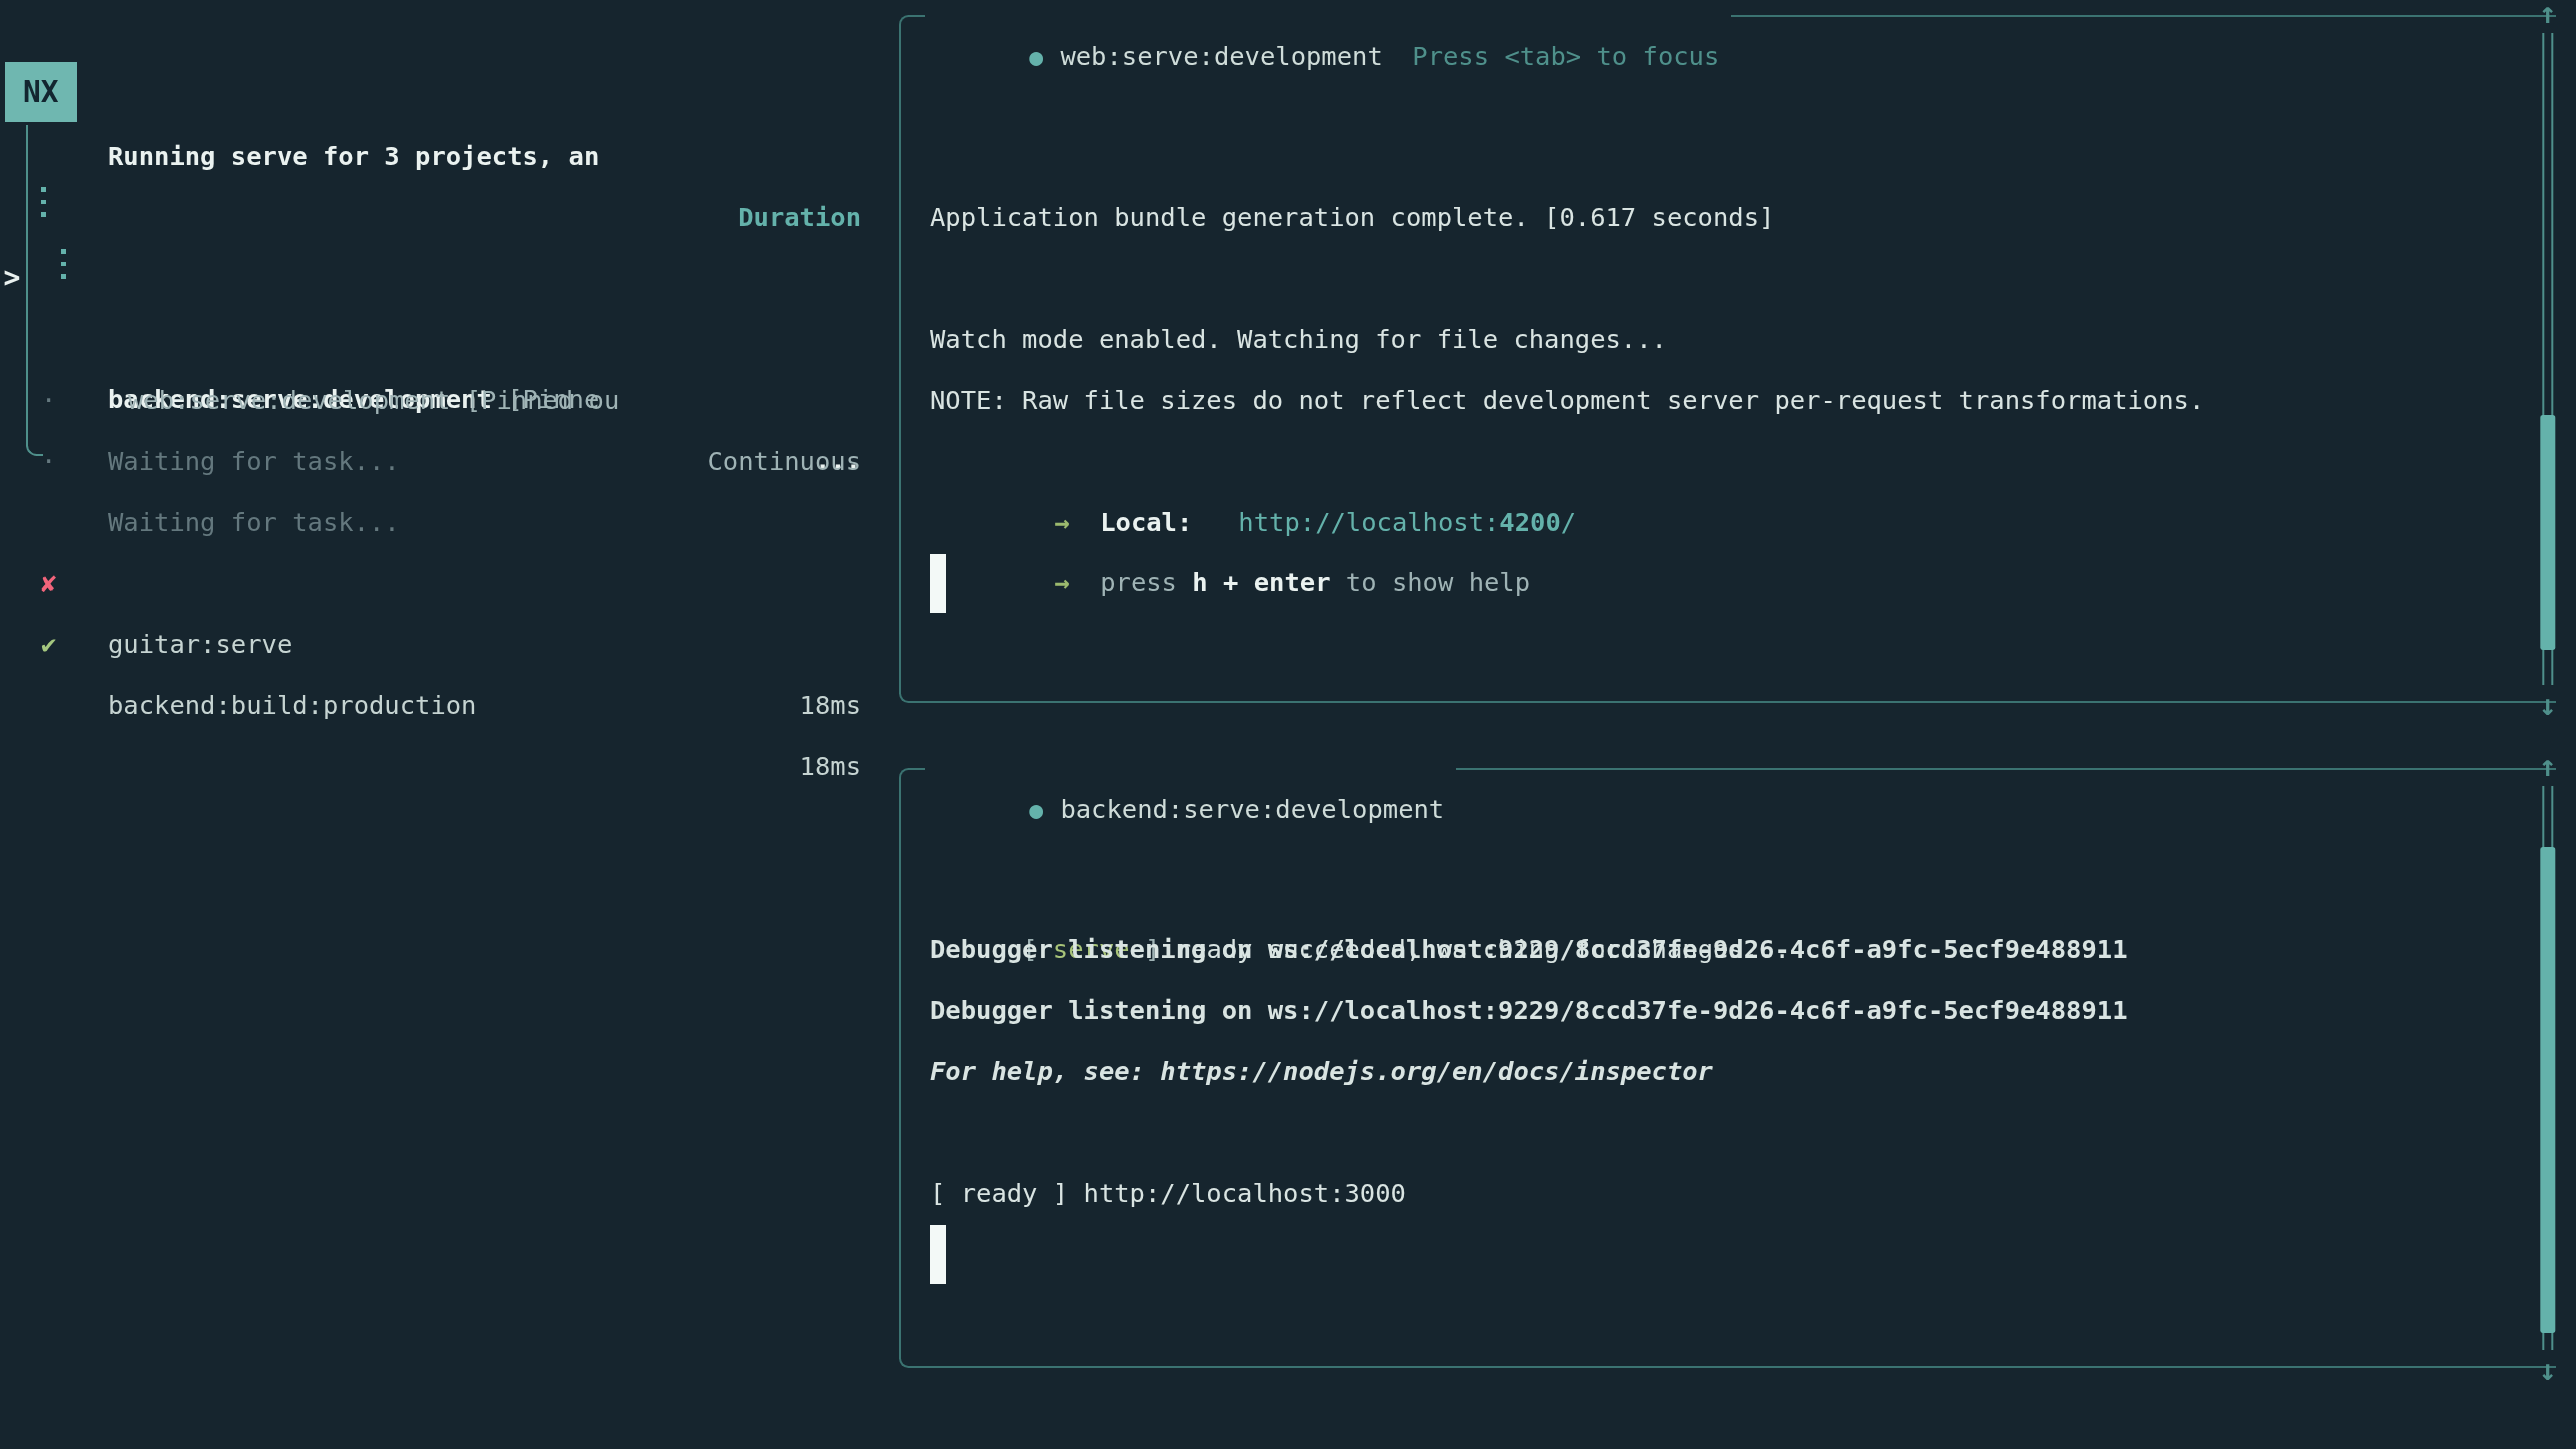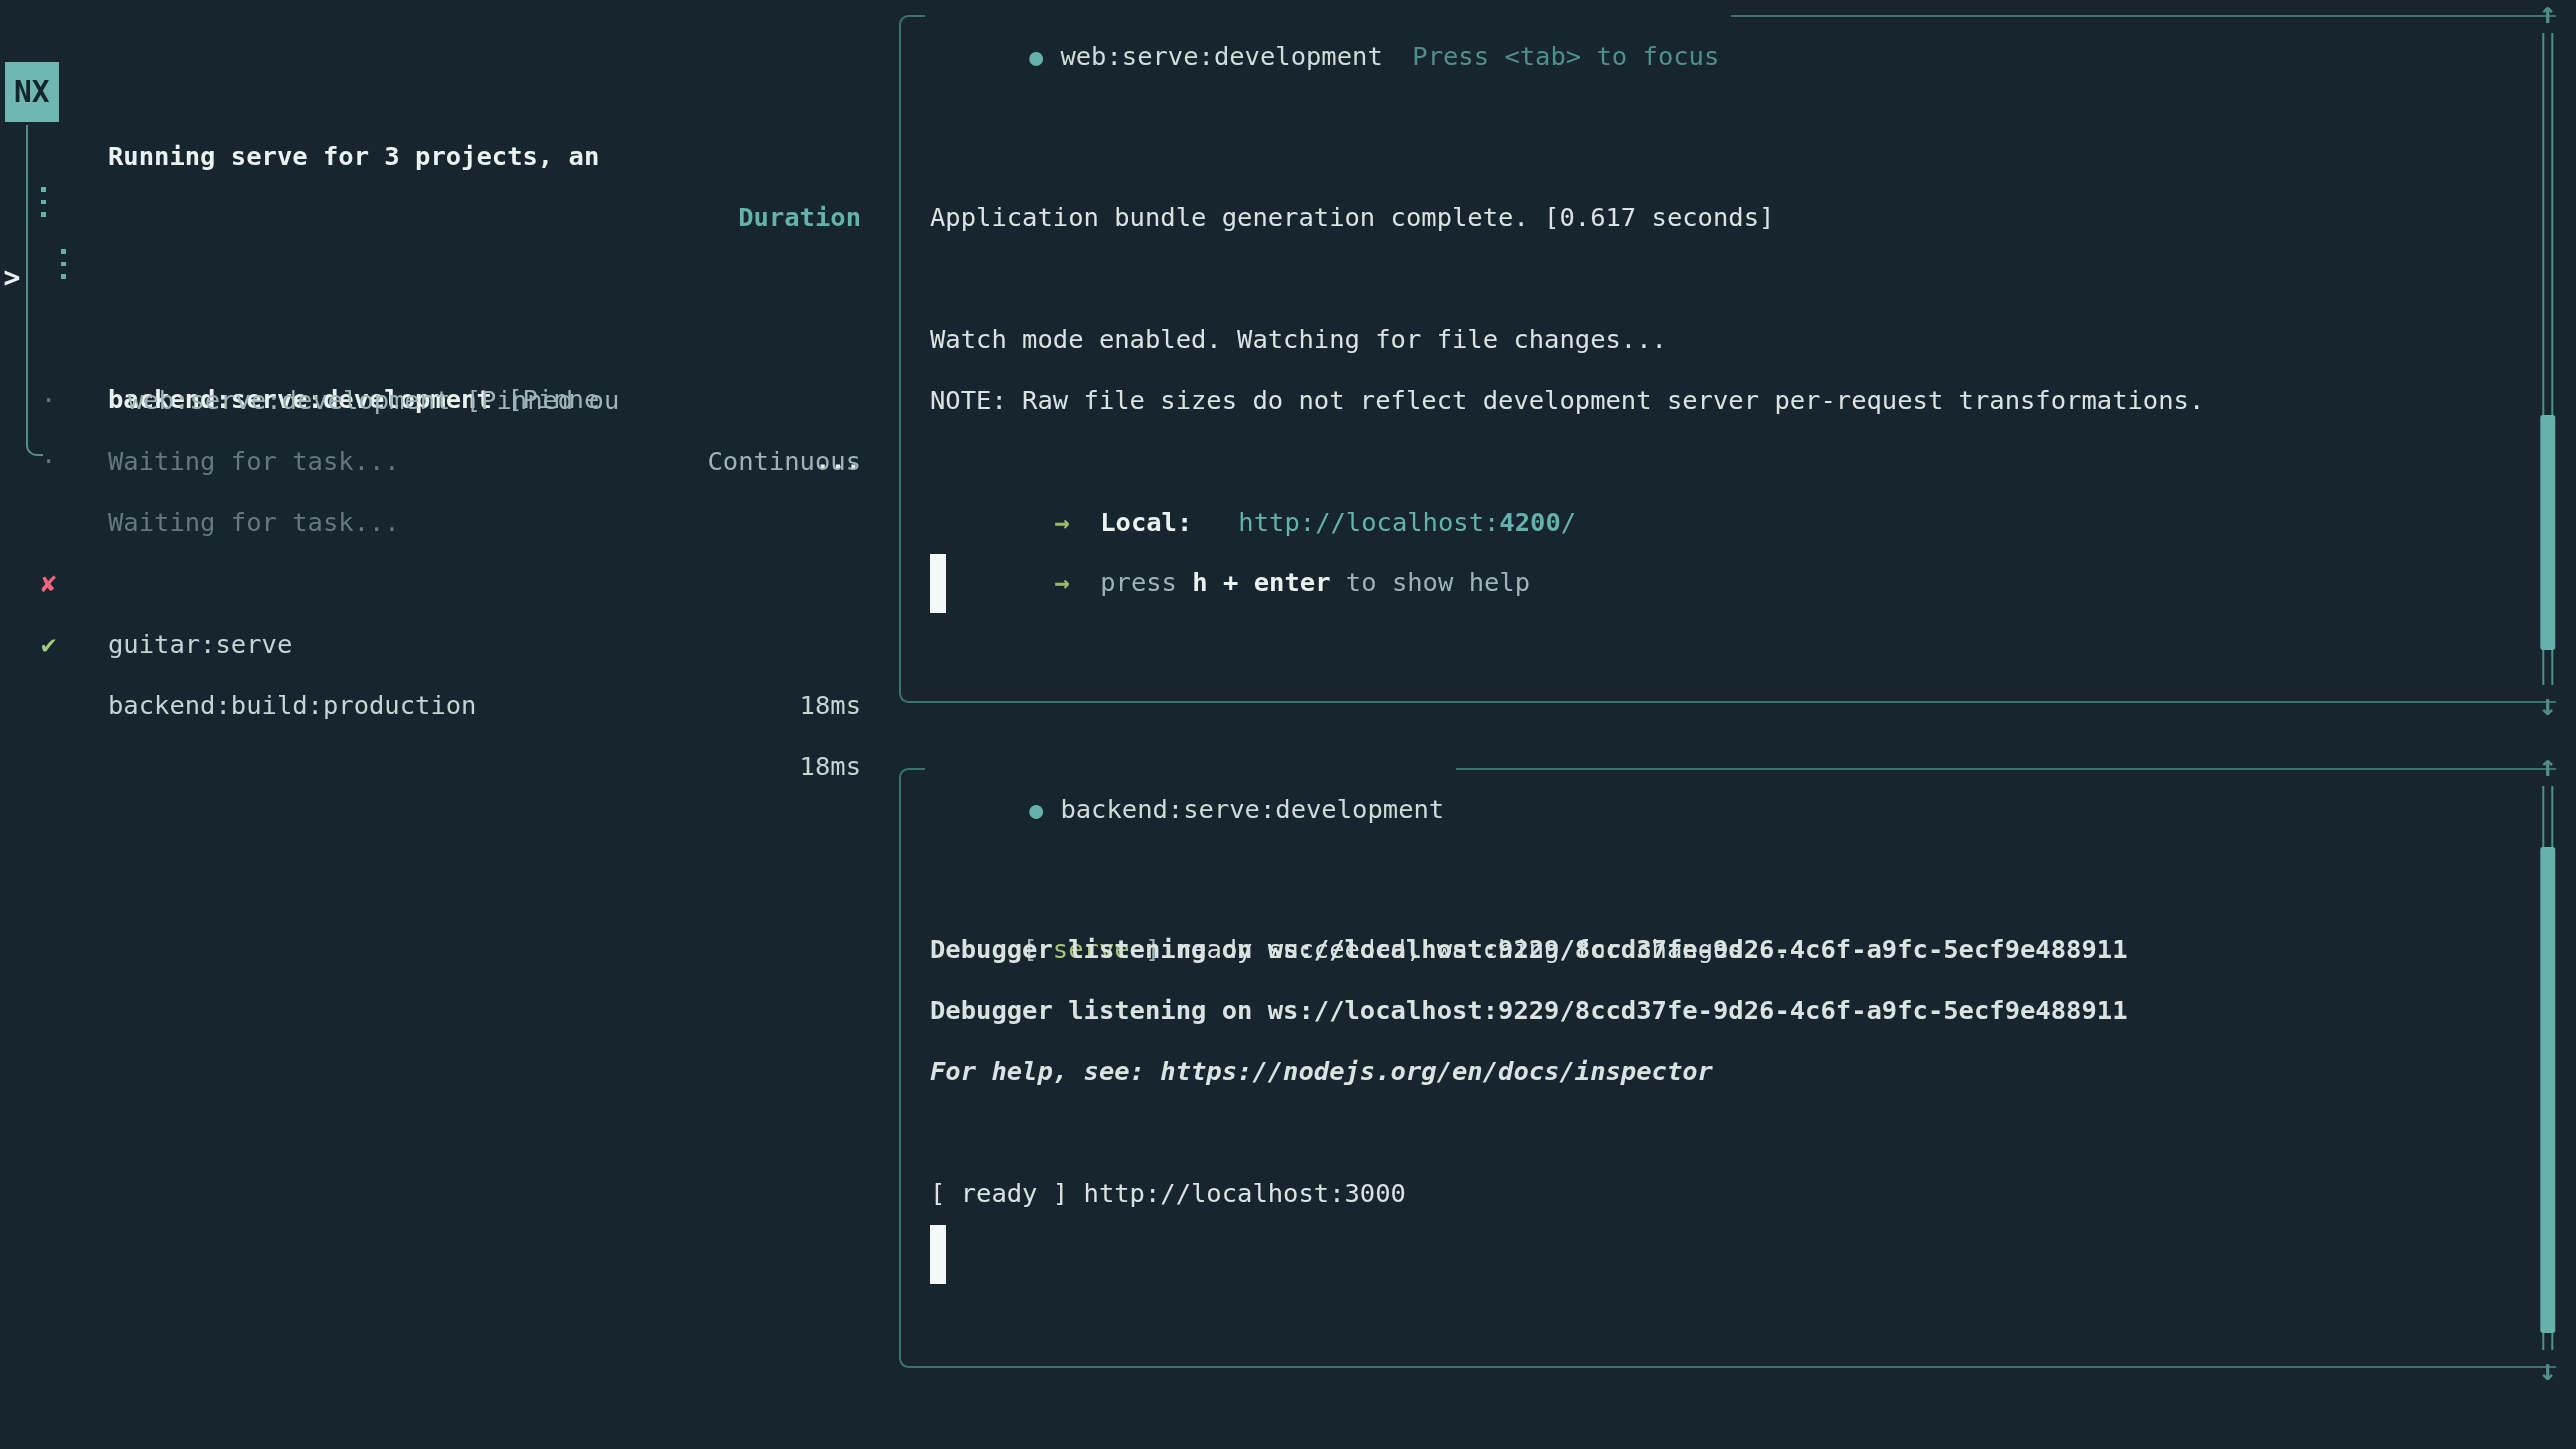--- a/index.html
+++ b/index.html
@@ -19,21 +19,21 @@
     --cursor:#f3f9f7;
   }
   *{margin:0;padding:0;box-sizing:border-box;}
   html,body{background:var(--bg);}
   body{width:2576px;height:1449px;overflow:hidden;
        font-family:"DejaVu Sans Mono",monospace;font-size:25.5px;color:var(--text);}
   .screen{position:absolute;left:0;top:0;width:2576px;height:1449px;background:var(--bg);}
 
   
   .task-panel{position:absolute;left:0;top:0;width:894px;height:1449px;}
-  .logo{position:absolute;left:4.7px;top:62px;width:54px;height:60px;background:var(--logo-bg);
+  .logo{position:absolute;left:4.7px;top:62px;width:72px;height:60px;background:var(--logo-bg);
         color:var(--logo-fg);font-weight:700;font-size:29.5px;display:flex;align-items:center;justify-content:center;}
   .tree-line{position:absolute;left:25.5px;top:125px;width:17.4px;height:331px;
              border-left:2px solid var(--accent-dim);border-bottom:2px solid var(--accent-dim);
              border-bottom-left-radius:10.7px;}
   .trow{position:absolute;left:0;right:0;height:61px;line-height:61px;white-space:pre;}
   .tlabel{position:absolute;left:108px;}
   .tright{position:absolute;right:33px;}
   .ticon{position:absolute;left:34px;width:29.5px;text-align:center;}
   .chev{position:absolute;left:3.4px;color:var(--white);font-weight:700;font-size:28px;}
   .spin{position:absolute;left:41px;width:4.7px;height:32px;

